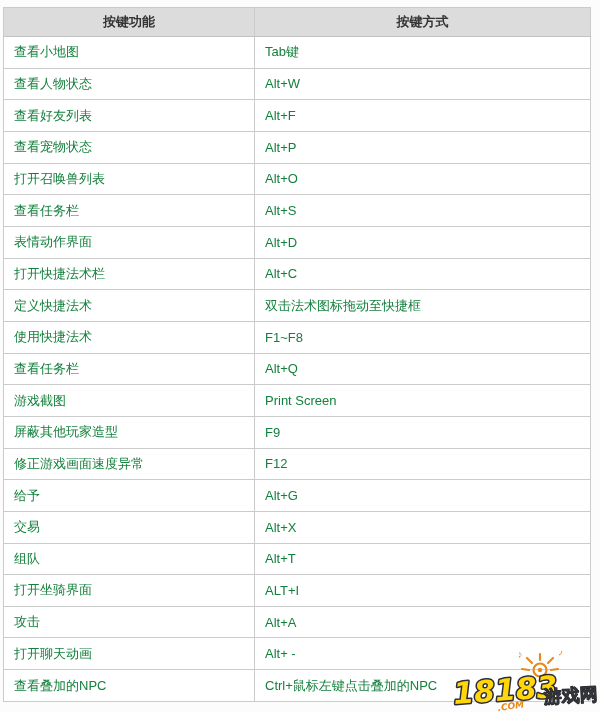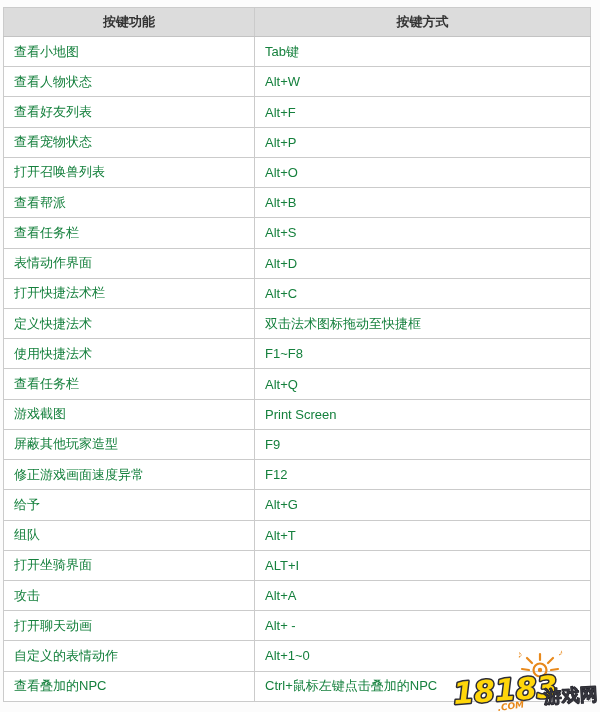--- a/index.html
+++ b/index.html
@@ -87,24 +87,20 @@
     </tr>
     <tr>
       <td>查看宠物状态</td>
       <td>Alt+P</td>
     </tr>
     <tr>
       <td>打开召唤兽列表</td>
       <td>Alt+O</td>
     </tr>
     <tr>
-      <td>查看帮派</td>
-      <td>Alt+B</td>
-    </tr>
-    <tr>
       <td>查看任务栏</td>
       <td>Alt+S</td>
     </tr>
     <tr>
       <td>表情动作界面</td>
       <td>Alt+D</td>
     </tr>
     <tr>
       <td>打开快捷法术栏</td>
       <td>Alt+C</td>
@@ -131,38 +127,38 @@
     </tr>
     <tr>
       <td>修正游戏画面速度异常</td>
       <td>F12</td>
     </tr>
     <tr>
       <td>给予</td>
       <td>Alt+G</td>
     </tr>
     <tr>
+      <td>交易</td>
+      <td>Alt+X</td>
+    </tr>
+    <tr>
       <td>组队</td>
       <td>Alt+T</td>
     </tr>
     <tr>
       <td>打开坐骑界面</td>
       <td>ALT+I</td>
     </tr>
     <tr>
       <td>攻击</td>
       <td>Alt+A</td>
     </tr>
     <tr>
       <td>打开聊天动画</td>
       <td>Alt+ -</td>
-    </tr>
-    <tr>
-      <td>自定义的表情动作</td>
-      <td>Alt+1~0</td>
     </tr>
     <tr>
       <td>查看叠加的NPC</td>
       <td>Ctrl+鼠标左键点击叠加的NPC</td>
     </tr>
   </tbody>
 </table>
 
 <svg class="watermark" width="160" height="70" viewBox="0 0 160 70" xmlns="http://www.w3.org/2000/svg">
   <g stroke="#e8891c" stroke-width="2.2" stroke-linecap="round" fill="none">

